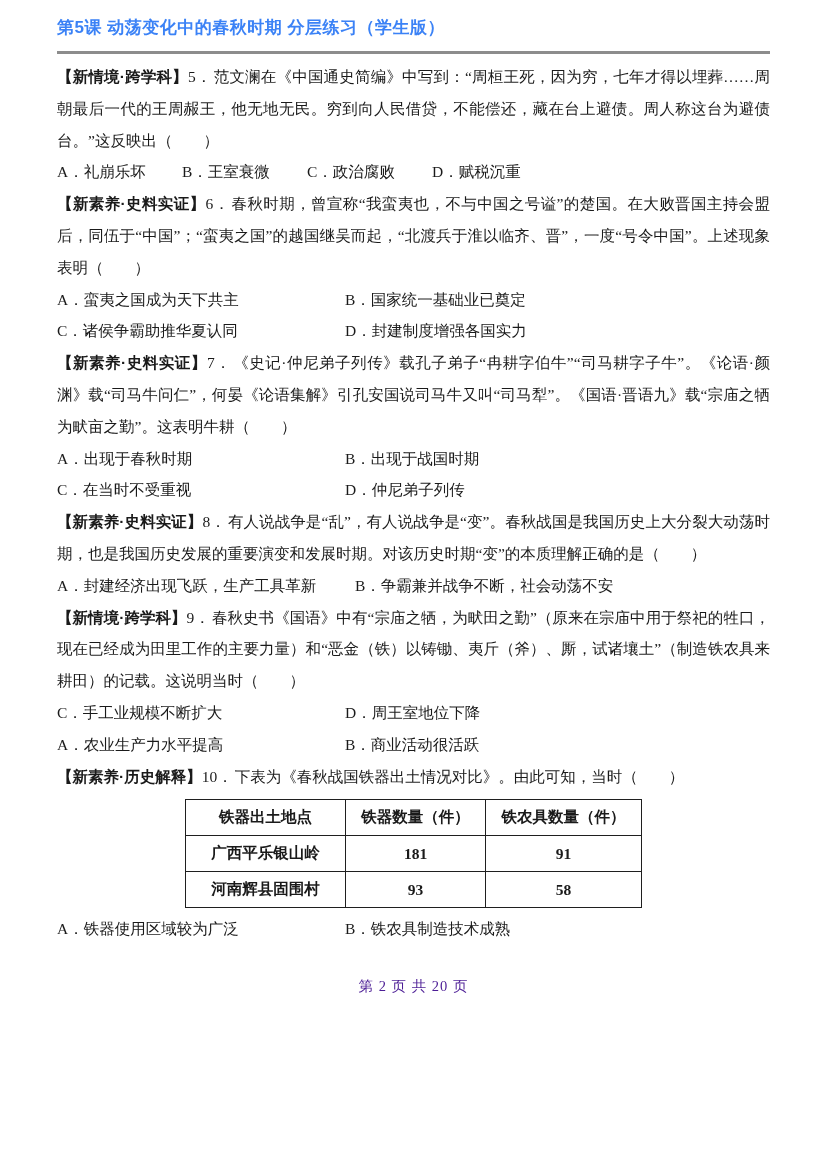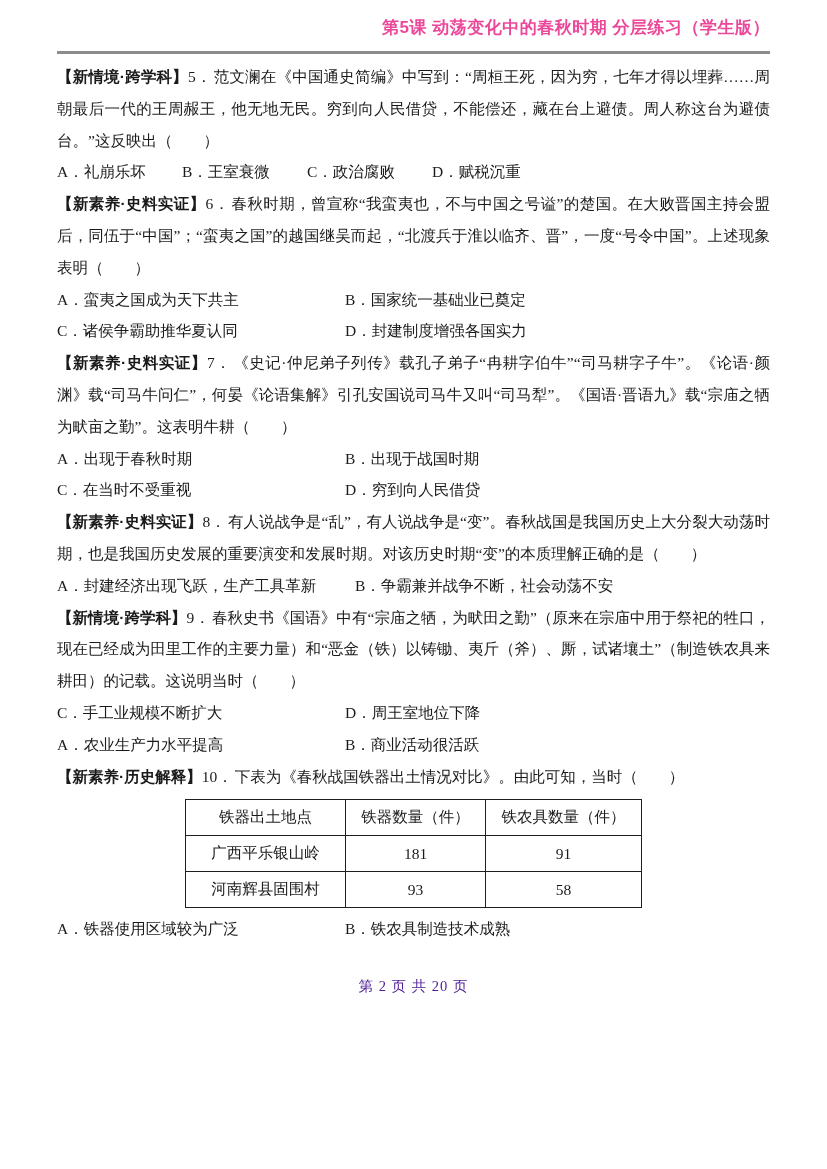--- a/index.html
+++ b/index.html
@@ -12,22 +12,22 @@
     background: #ffffff;
     padding: 16px 57px 0 57px;
     font-family: "Liberation Serif", "DejaVu Serif", serif;
     color: #1a1a1a;
     overflow: hidden;
   }
   .title {
     font-family: "Liberation Sans", "DejaVu Sans", sans-serif;
     font-size: 17px;
     font-weight: 700;
-    color: #ec4899;
-    text-align: right;
+    color: #3b82f6;
+    text-align: left;
     letter-spacing: 0.5px;
     line-height: 24px;
   }
   .rule {
     border: none;
     height: 3px;
     background: #8c8c8c;
     margin: 11px 0 7px 0;
   }
   .q { margin: 0; }
@@ -53,21 +53,21 @@
   .opts.inline .opt:last-child { width: auto; }
   .opts.cols2 .opt:first-child { width: 288px; }
   .opts.cols2.wide .opt:first-child { width: 298px; }
   .iron-table {
     border-collapse: collapse;
     margin: 7px 0 5px 128px;
     font-size: 15.5px;
   }
   .iron-table td, .iron-table th {
     border: 1.5px solid #1f1f1f;
-    font-weight: 400;
+    font-weight: 700;
     text-align: center;
     vertical-align: middle;
     height: 36px;
     padding: 0 6px;
   }
   .iron-table .c1 { width: 160px; }
   .iron-table .c2 { width: 140px; }
   .iron-table .c3 { width: 156px; }
   .footer {
     text-align: center;
@@ -101,21 +101,21 @@
       <span class="opt">C．诸侯争霸助推华夏认同</span><span class="opt">D．封建制度增强各国实力</span>
     </div>
   </div>
 
   <div class="q">
     <p class="stem"><span class="tag">【新素养·史料实证】</span><span class="qnum">7．</span><span>《史记·仲尼弟子列传》载孔子弟子“冉耕字伯牛”“司马耕字子牛”。《论语·颜渊》载“司马牛问仁”，何晏《论语集解》引孔安国说司马牛又叫“司马犁”。《国语·晋语九》载“宗庙之牺为畎亩之勤”。这表明牛耕（　　）</span></p>
     <div class="opts cols2">
       <span class="opt">A．出现于春秋时期</span><span class="opt">B．出现于战国时期</span>
     </div>
     <div class="opts cols2">
-      <span class="opt">C．在当时不受重视</span><span class="opt">D．穷到向人民借贷</span>
+      <span class="opt">C．在当时不受重视</span><span class="opt">D．仲尼弟子列传</span>
     </div>
   </div>
 
   <div class="q">
     <p class="stem"><span class="tag">【新素养·史料实证】</span><span class="qnum">8．</span><span>有人说战争是“乱”，有人说战争是“变”。春秋战国是我国历史上大分裂大动荡时期，也是我国历史发展的重要演变和发展时期。对该历史时期“变”的本质理解正确的是（　　）</span></p>
     <div class="opts cols2 wide">
       <span class="opt">A．封建经济出现飞跃，生产工具革新</span><span class="opt">B．争霸兼并战争不断，社会动荡不安</span>
     </div>
   </div>
 

